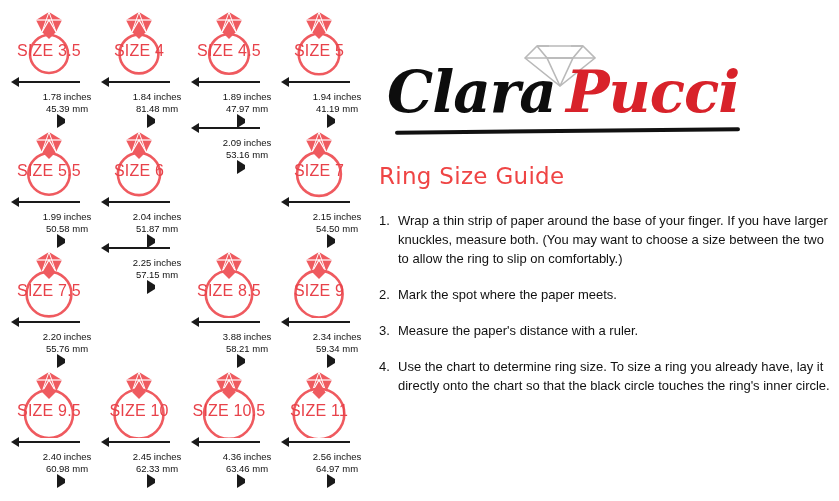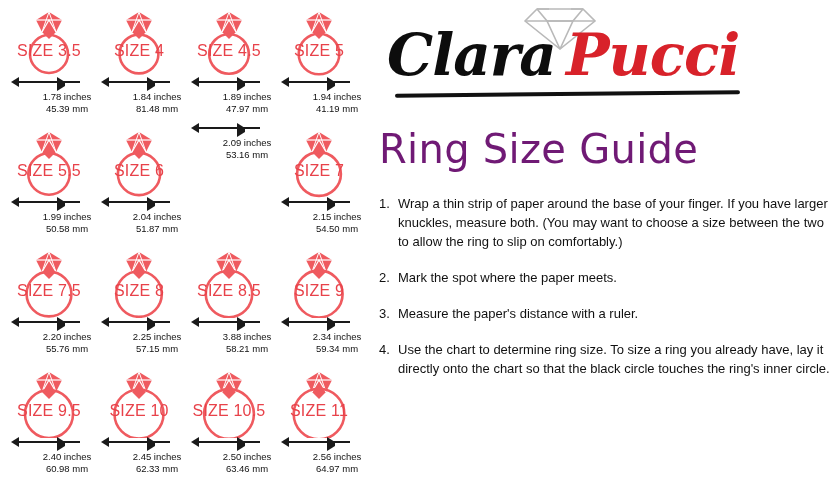--- a/index.html
+++ b/index.html
@@ -92,20 +92,21 @@
     line-height: 11.5px;
     color: #111;
     margin-left: 36px;
   }
 
   
   .right {
     width: 474px;
     position: relative;
     padding: 4px 14px 0 8px;
+    margin-top: 37px;
   }
 
   .brand {
     position: relative;
     height: 108px;
     padding-top: 4px;
   }
   .diamond-logo {
     position: absolute;
     left: 148px;
@@ -133,24 +134,24 @@
     top: 88px;
     width: 345px;
     height: 4px;
     background: #111;
     border-radius: 2px;
     transform: rotate(-0.6deg);
   }
 
   .guide-title {
     margin: 14px 0 0 6px;
-    font-size: 40px;
+    font-size: 23px;
     font-weight: 400;
     letter-spacing: .3px;
-    color: #701a75;
+    color: #ef4444;
     font-family: "DejaVu Sans", sans-serif;
   }
 
   .steps {
     margin: 22px 0 0 6px;
     width: 452px;
   }
   .step {
     display: flex;
     font-size: 13px;
@@ -364,32 +365,20 @@
           <span class="head left"></span>
             <span class="bar"></span>
             <span class="head right"></span>
         </div>
         <div class="meas">
           <div>2.20 inches</div>
           <div>55.76 mm</div>
         </div>
       </div>
       <div class="cell">
-        <div class="ring">
-          <svg width="74" height="72" viewBox="0 0 74 72">
-            <g>
-              <path d="M37 6 L24 14 L30 26 L37 33 L44 26 L50 14 Z" fill="#ef5a5f"></path>
-              <path d="M24 14 L50 14" stroke="#ffffff" stroke-width="1.2" fill="none"></path>
-              <path d="M30 26 L37 14 L44 26" stroke="#ffffff" stroke-width="1.2" fill="none"></path>
-              <path d="M37 6 L30 26 M37 6 L44 26" stroke="#ffffff" stroke-width="1" fill="none"></path>
-              <circle cx="37" cy="48" r="22.8" fill="none" stroke="#ef5a5f" stroke-width="2.6"></circle>
-            </g>
-          </svg>
-          <div class="size-label">SIZE 8</div>
-        </div>
         <div class="arrow">
           <span class="head left"></span>
             <span class="bar"></span>
             <span class="head right"></span>
         </div>
         <div class="meas">
           <div>2.25 inches</div>
           <div>57.15 mm</div>
         </div>
       </div>
@@ -499,21 +488,21 @@
             </g>
           </svg>
           <div class="size-label">SIZE 10.5</div>
         </div>
         <div class="arrow">
           <span class="head left"></span>
             <span class="bar"></span>
             <span class="head right"></span>
         </div>
         <div class="meas">
-          <div>2.50 inches</div>
+          <div>4.36 inches</div>
           <div>63.46 mm</div>
         </div>
       </div>
       <div class="cell">
         <div class="ring">
           <svg width="74" height="72" viewBox="0 0 74 72">
             <g>
               <path d="M37 6 L24 14 L30 26 L37 33 L44 26 L50 14 Z" fill="#ef5a5f"></path>
               <path d="M24 14 L50 14" stroke="#ffffff" stroke-width="1.2" fill="none"></path>
               <path d="M30 26 L37 14 L44 26" stroke="#ffffff" stroke-width="1.2" fill="none"></path>

